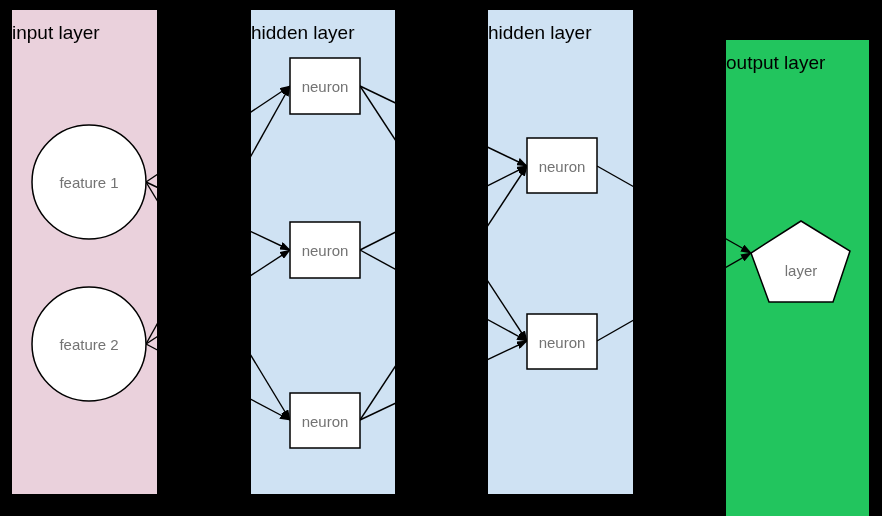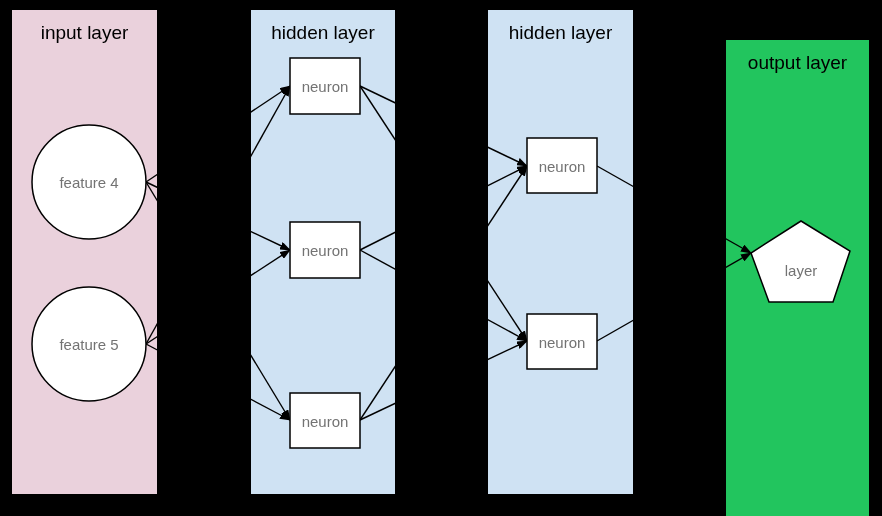--- a/index.html
+++ b/index.html
@@ -10,21 +10,20 @@
     background: #000;
     font-family: "Liberation Sans", sans-serif;
     overflow: hidden;
   }
   .band { position: absolute; }
   .band-label {
     position: absolute;
     top: 12px;
     left: 0;
     right: 0;
-    text-align: center;
     font-size: 19px;
     color: #000;
     white-space: nowrap;
   }
   #connections-svg {
     position: absolute;
     left: 0;
     top: 0;
     width: 882px;
     height: 516px;
@@ -84,22 +83,22 @@
         <circle cx="89" cy="344" r="57" class="node-shape" fill="#ffffff"></circle>
         <rect x="290" y="58" width="70" height="56" class="node-shape" fill="#ffffff"></rect>
         <rect x="290" y="222" width="70" height="56" class="node-shape" fill="#ffffff"></rect>
         <rect x="290" y="393" width="70" height="55" class="node-shape" fill="#ffffff"></rect>
         <rect x="527" y="138" width="70" height="55" class="node-shape" fill="#ffffff"></rect>
         <rect x="527" y="314" width="70" height="55" class="node-shape" fill="#ffffff"></rect>
         <polygon points="801,221 850,251 833,302 769,302 751,253" class="node-shape" fill="#ffffff"></polygon>
       </g>
   </svg>
 
-  <div class="node-label" style="left: 89px; top: 182px;">feature 4</div>
-  <div class="node-label" style="left: 89px; top: 344px;">feature 5</div>
+  <div class="node-label" style="left: 89px; top: 182px;">feature 1</div>
+  <div class="node-label" style="left: 89px; top: 344px;">feature 2</div>
   <div class="node-label" style="left: 325px; top: 86px;">neuron</div>
   <div class="node-label" style="left: 325px; top: 250px;">neuron</div>
   <div class="node-label" style="left: 325px; top: 420.5px;">neuron</div>
   <div class="node-label" style="left: 562px; top: 165.5px;">neuron</div>
   <div class="node-label" style="left: 562px; top: 341.5px;">neuron</div>
   <div class="node-label" style="left: 801px; top: 270px;">layer</div>
 
 </div>
 
 </body></html>

